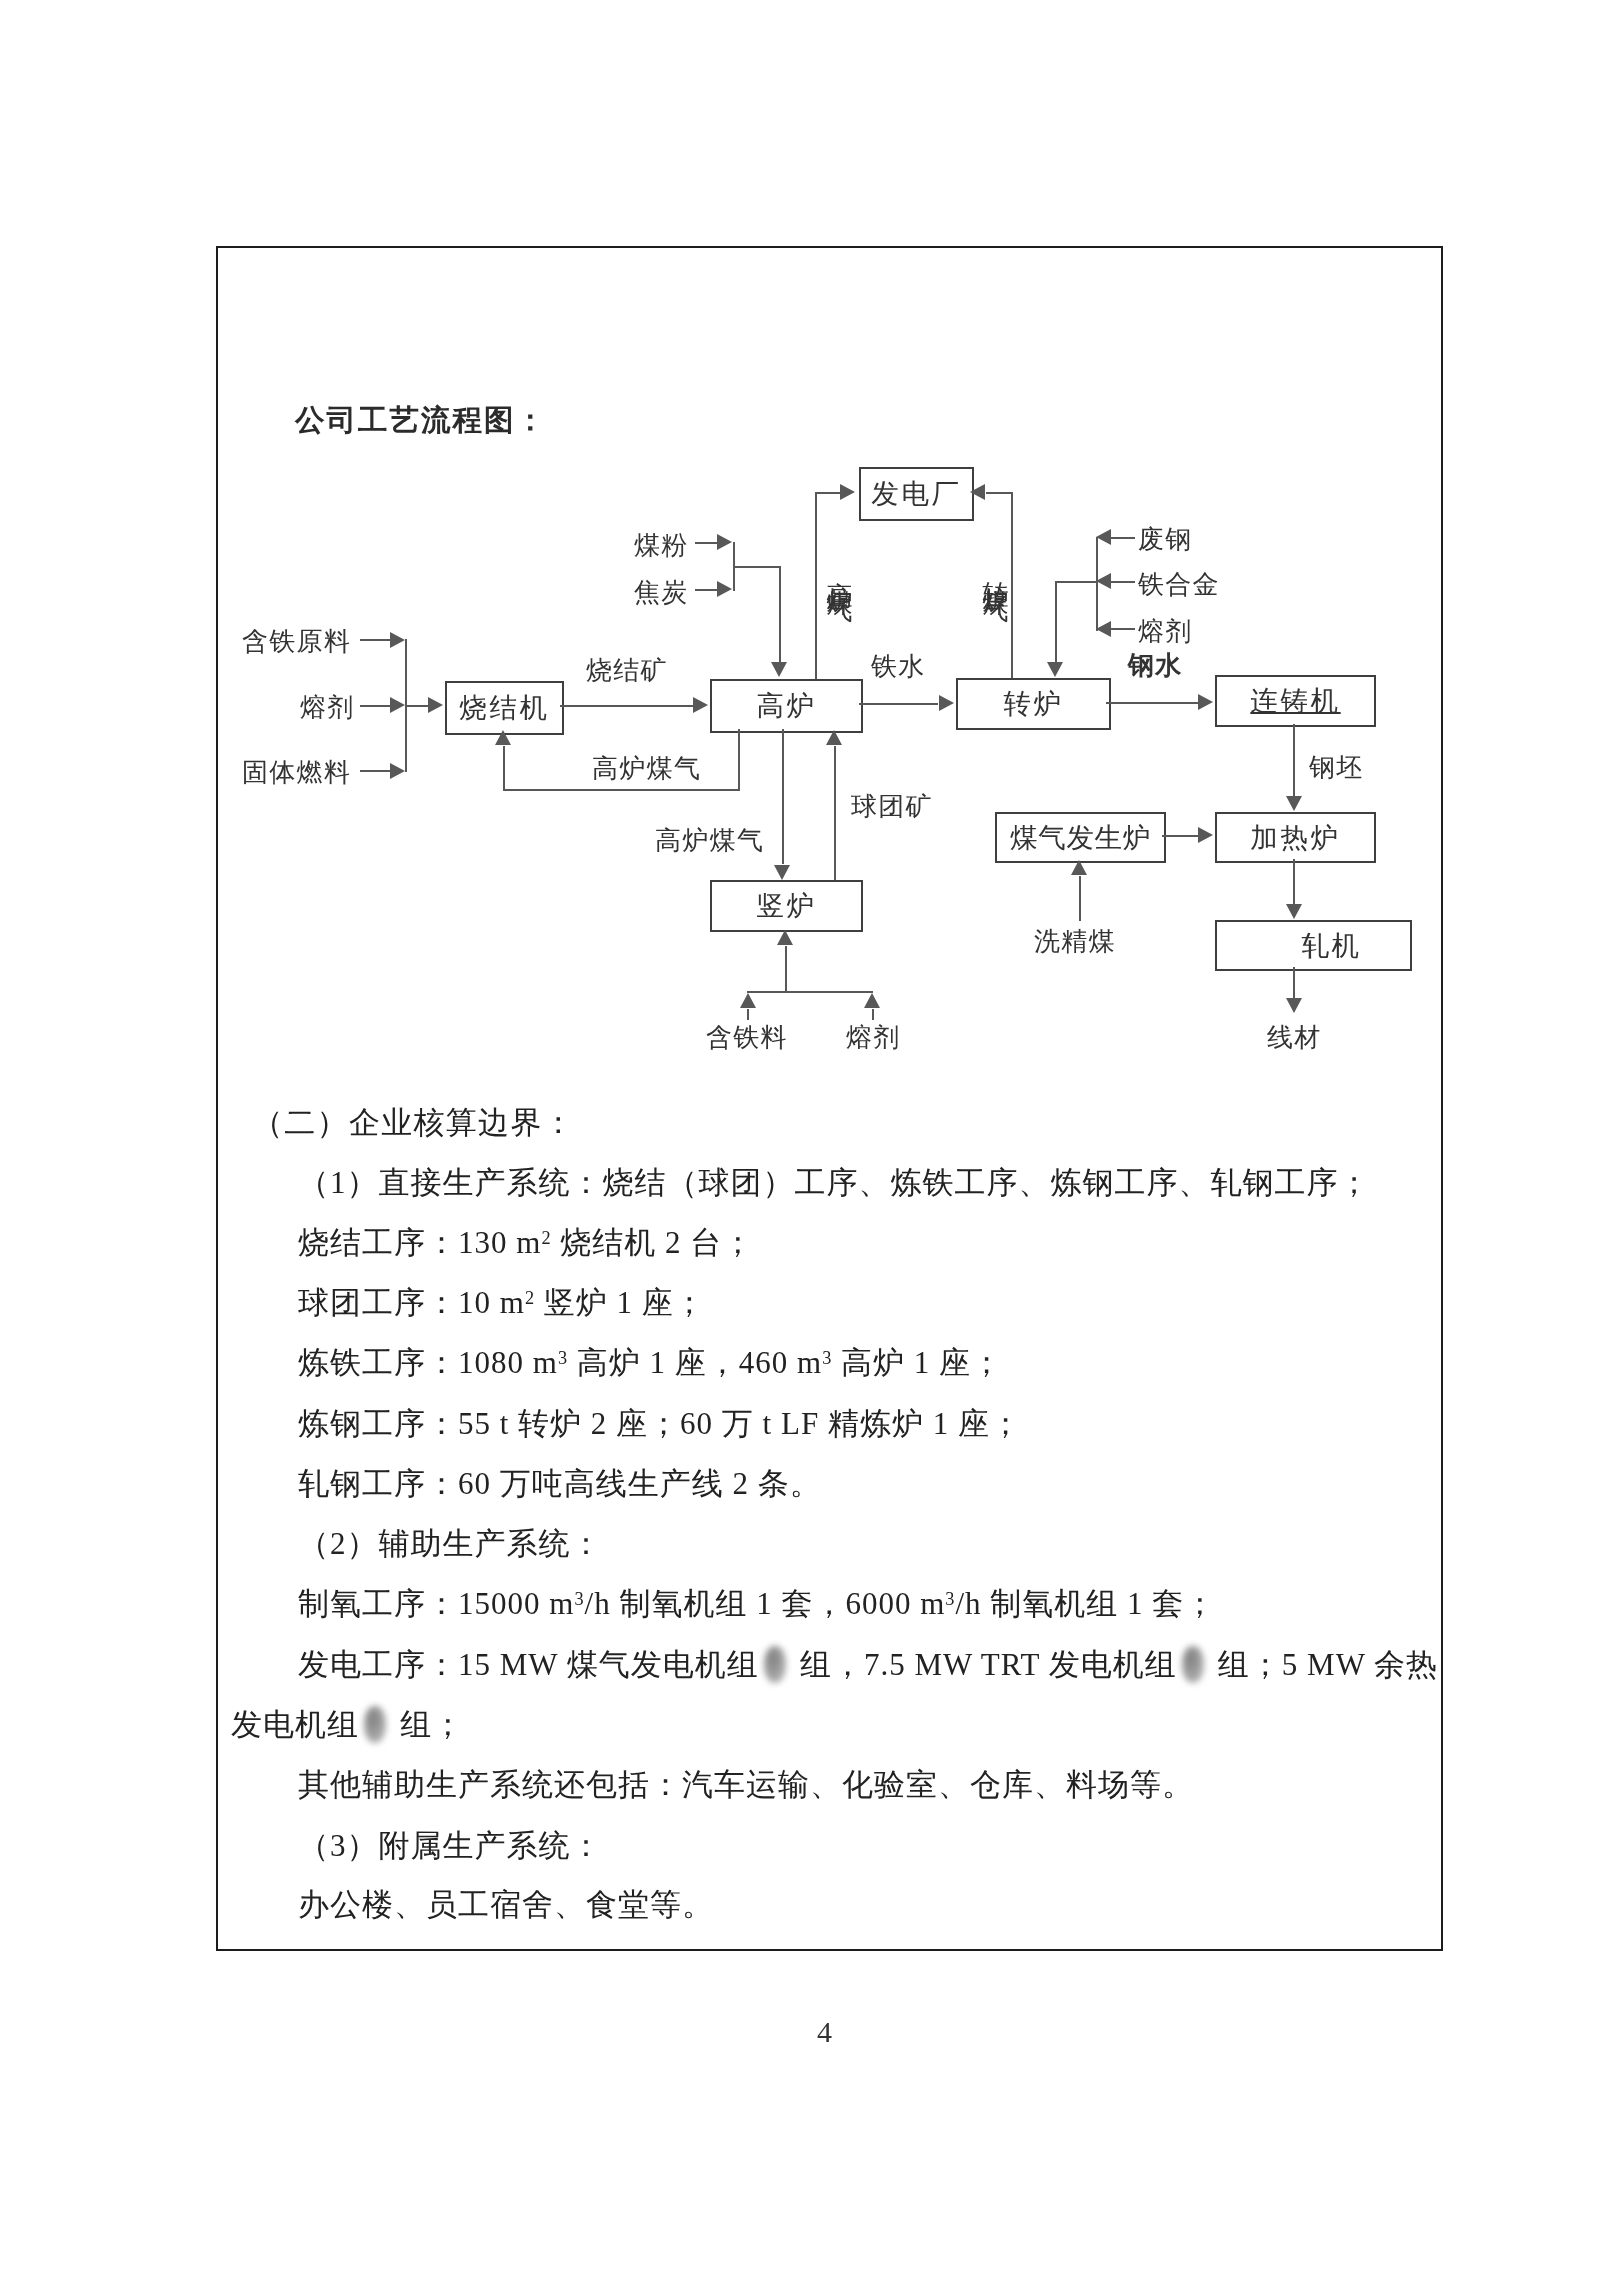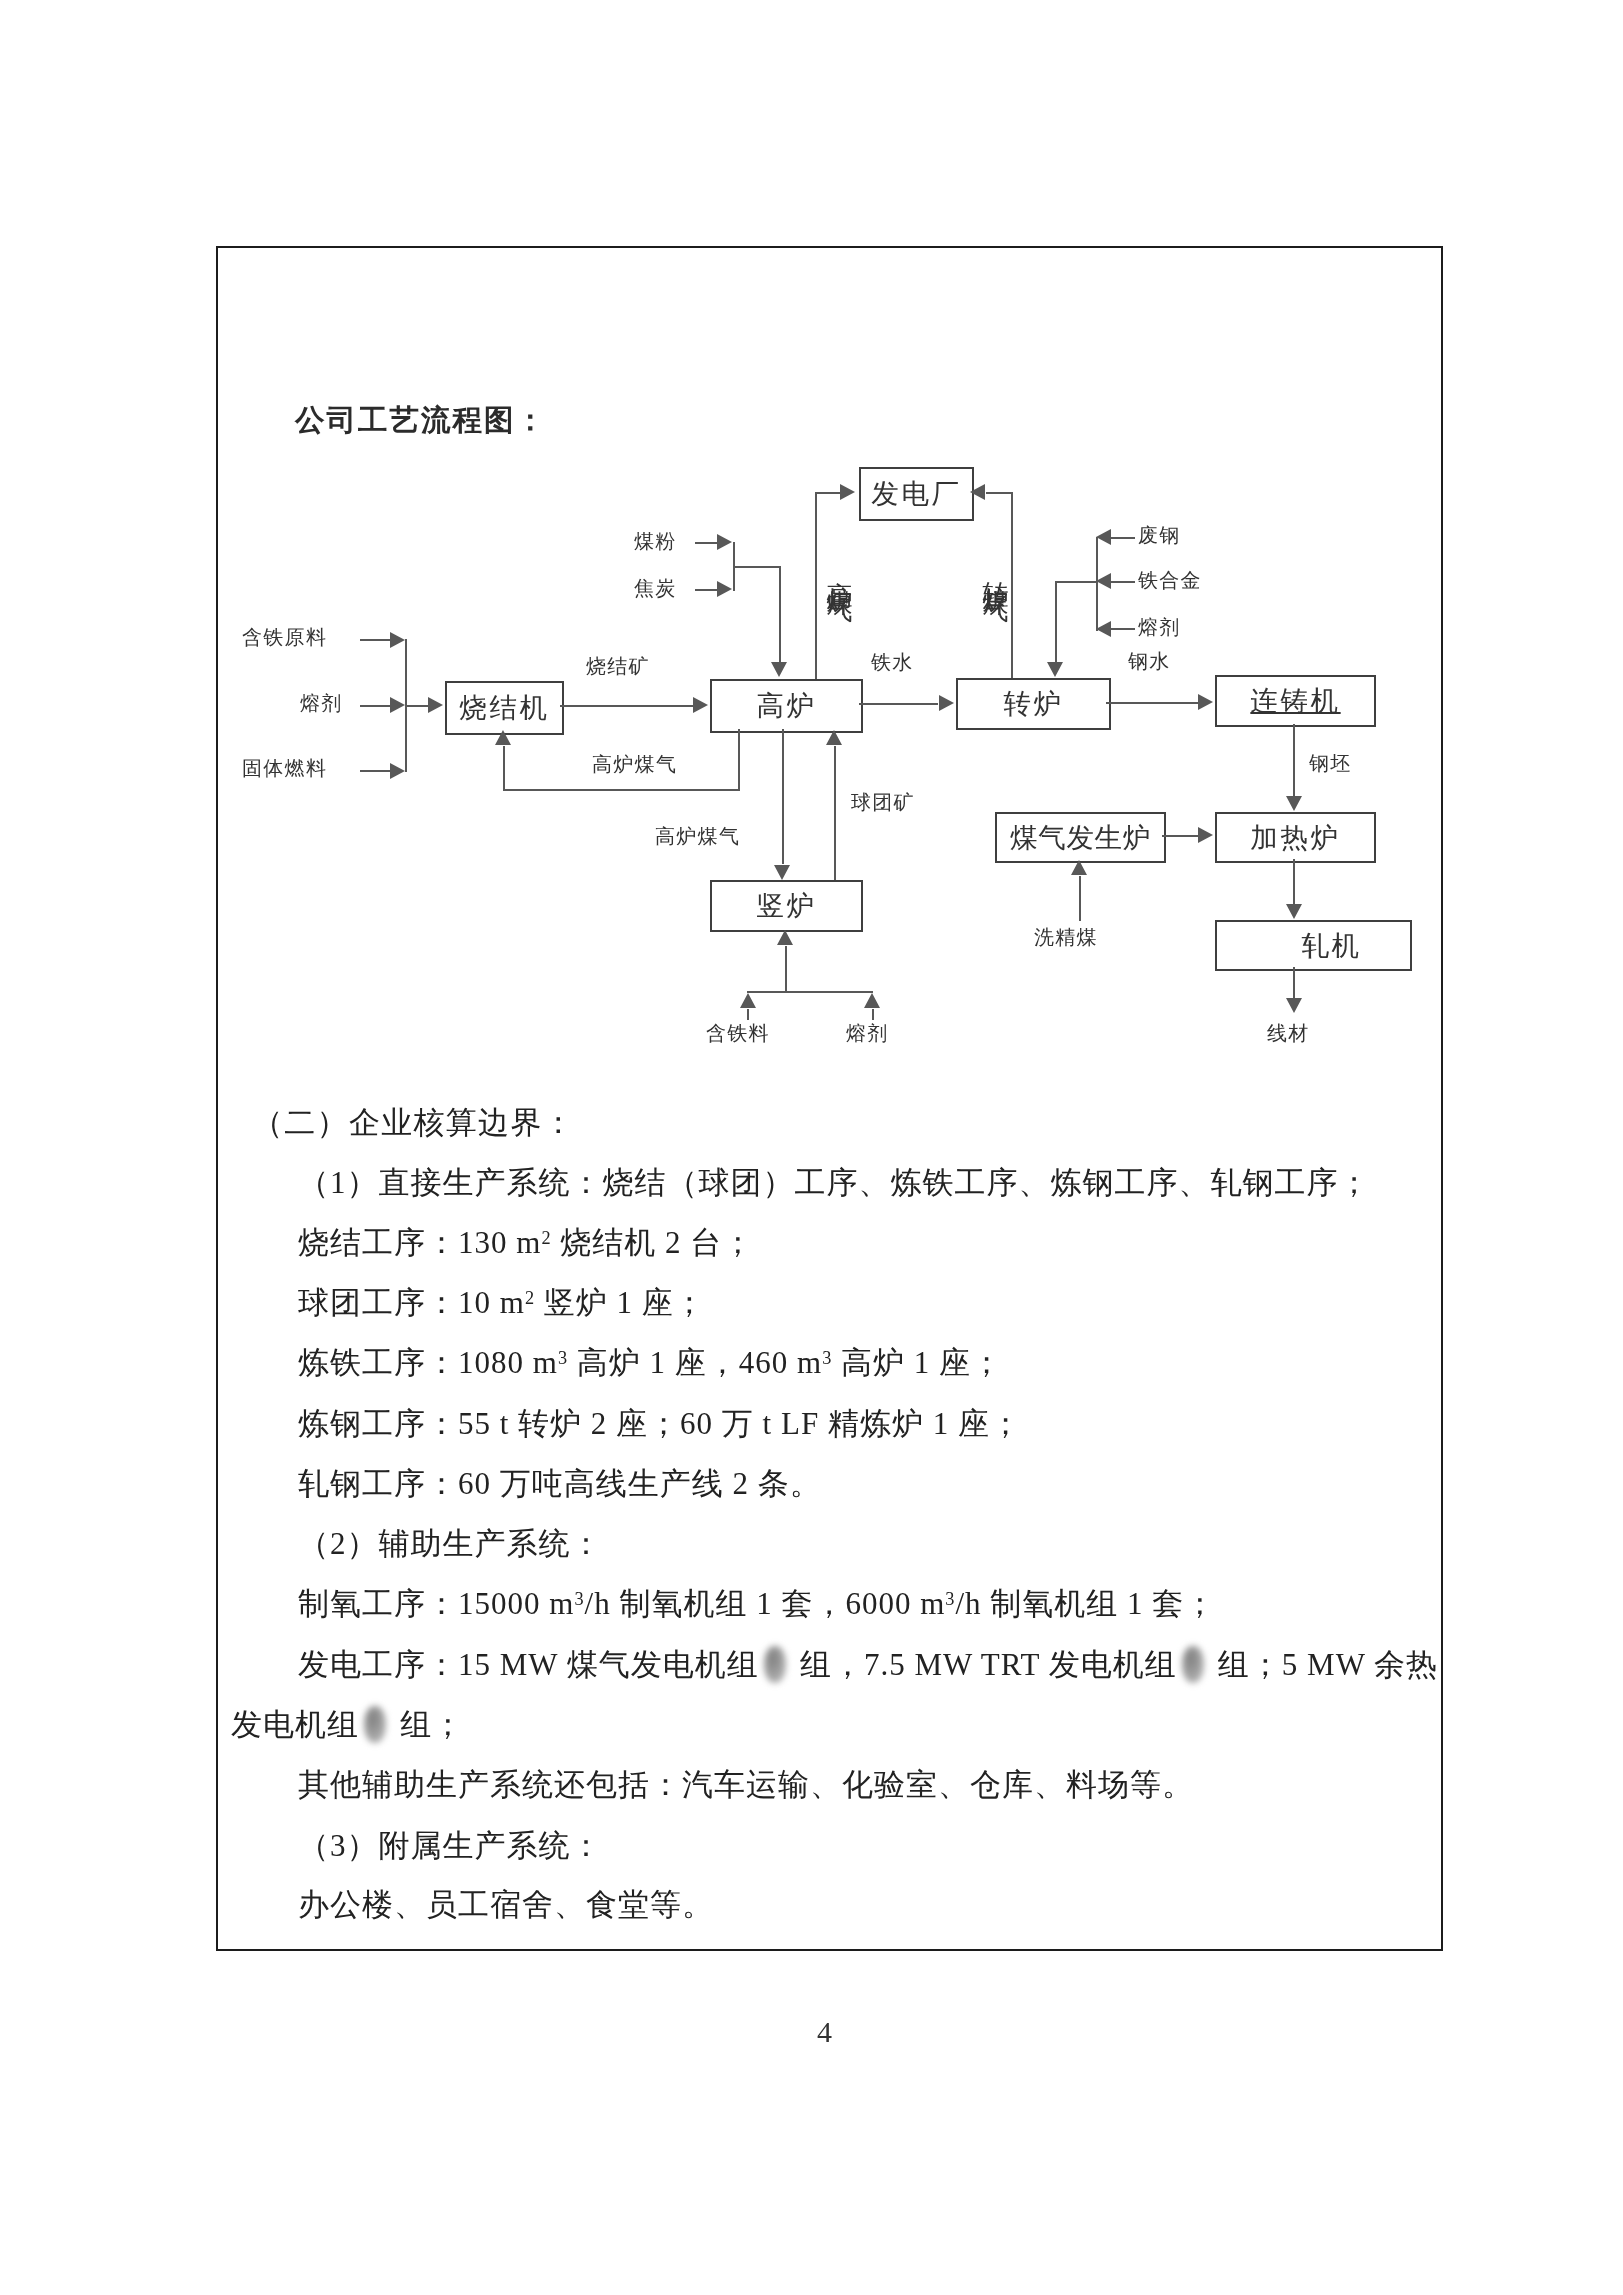--- a/index.html
+++ b/index.html
@@ -3,21 +3,21 @@
 <meta charset="utf-8">
 <style>
   html,body{margin:0;padding:0;background:#e8e8e8;}
   #page{position:relative;width:1623px;height:2295px;background:#ffffff;overflow:hidden;
         font-family:"Liberation Serif","DejaVu Serif",serif;color:#2b2b2b;}
   #frame{position:absolute;left:216px;top:246px;width:1223px;height:1701px;border:2px solid #1c1c1c;}
   .ttl{position:absolute;left:295px;top:401px;font-size:29.5px;font-weight:bold;letter-spacing:2px;}
   
   .nbox{position:absolute;border:2.6px solid #3f3f3f;background:#fff;display:flex;align-items:center;justify-content:center;
         font-size:27.5px;letter-spacing:2.6px;color:#333;}
-  .flbl{position:absolute;font-size:20px;color:#333;white-space:nowrap;letter-spacing:1.3px;}
+  .flbl{position:absolute;font-size:26px;color:#333;white-space:nowrap;letter-spacing:1.3px;}
   .vlbl{position:absolute;font-size:26px;color:#333;writing-mode:vertical-rl;letter-spacing:5.2px;}
   .hl{position:absolute;height:2px;background:#585858;}
   .vl{position:absolute;width:2px;background:#585858;}
   .ah{position:absolute;width:0;height:0;}
   .ah-r{border-top:8.5px solid transparent;border-bottom:8.5px solid transparent;border-left:15.7px solid #585858;}
   .ah-l{border-top:8.5px solid transparent;border-bottom:8.5px solid transparent;border-right:15.7px solid #585858;}
   .ah-u{border-left:8.5px solid transparent;border-right:8.5px solid transparent;border-bottom:15.7px solid #585858;}
   .ah-d{border-left:8.5px solid transparent;border-right:8.5px solid transparent;border-top:15.7px solid #585858;}
   
   .bl{position:absolute;font-size:31px;letter-spacing:1px;color:#222;white-space:nowrap;}
@@ -80,21 +80,21 @@
   <div class="hl" style="left:560px;top:705px;width:133px;"></div>
     <div class="ah ah-r" style="left:693px;top:697px;"></div>
   <div class="flbl" style="left:586px;top:653px;">烧结矿</div>
 
   <div class="hl" style="left:859px;top:703px;width:79px;"></div>
     <div class="ah ah-r" style="left:939px;top:695px;"></div>
   <div class="flbl" style="left:871px;top:649px;">铁水</div>
 
   <div class="hl" style="left:1106px;top:702px;width:92px;"></div>
     <div class="ah ah-r" style="left:1198px;top:694px;"></div>
-  <div class="flbl" style="left:1128px;top:648px;">钢水</div>
+  <div class="flbl" style="left:1128px;top:648px;font-weight:bold;">钢水</div>
 
   <div class="flbl" style="left:634px;top:528px;">煤粉</div>
   <div class="hl" style="left:695px;top:542px;width:22px;"></div>
     <div class="ah ah-r" style="left:717px;top:534px;"></div>
   <div class="flbl" style="left:634px;top:575px;">焦炭</div>
   <div class="hl" style="left:695px;top:589px;width:22px;"></div>
     <div class="ah ah-r" style="left:717px;top:581px;"></div>
   <div class="vl" style="left:733px;top:542px;height:49px;"></div>
   <div class="hl" style="left:733px;top:566px;width:47px;"></div>
   <div class="vl" style="left:779px;top:566px;height:98px;"></div>

